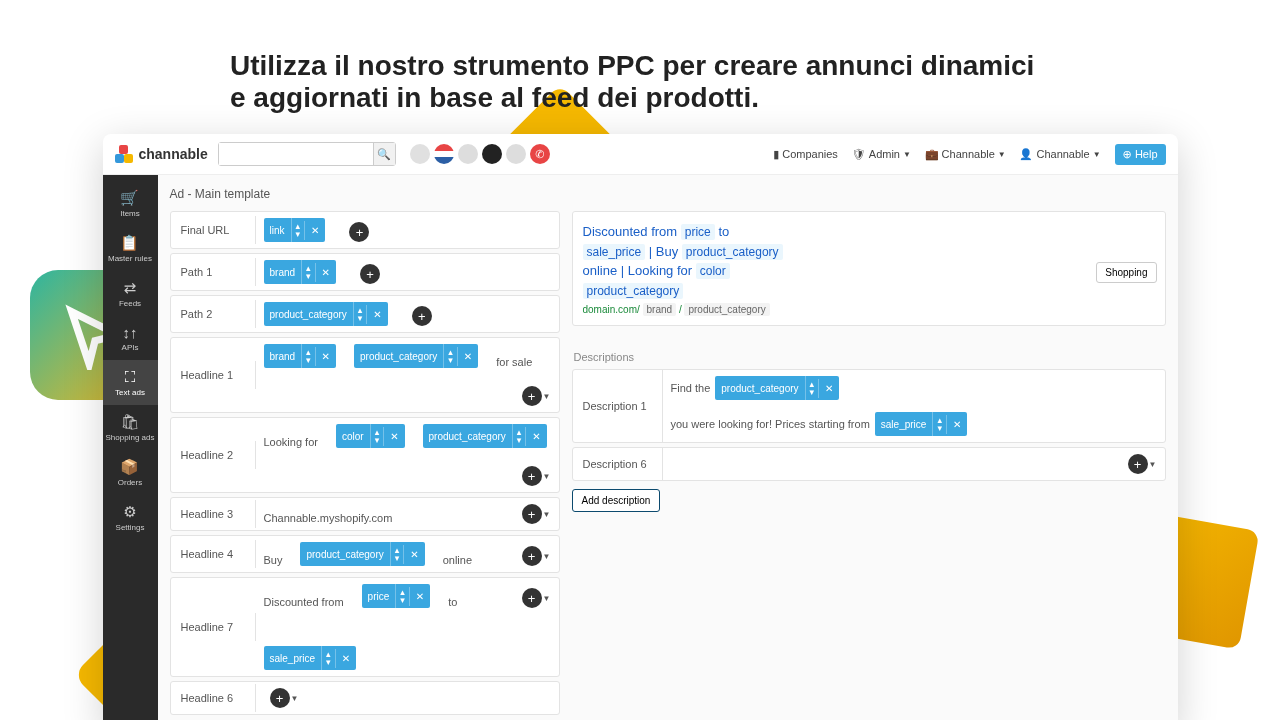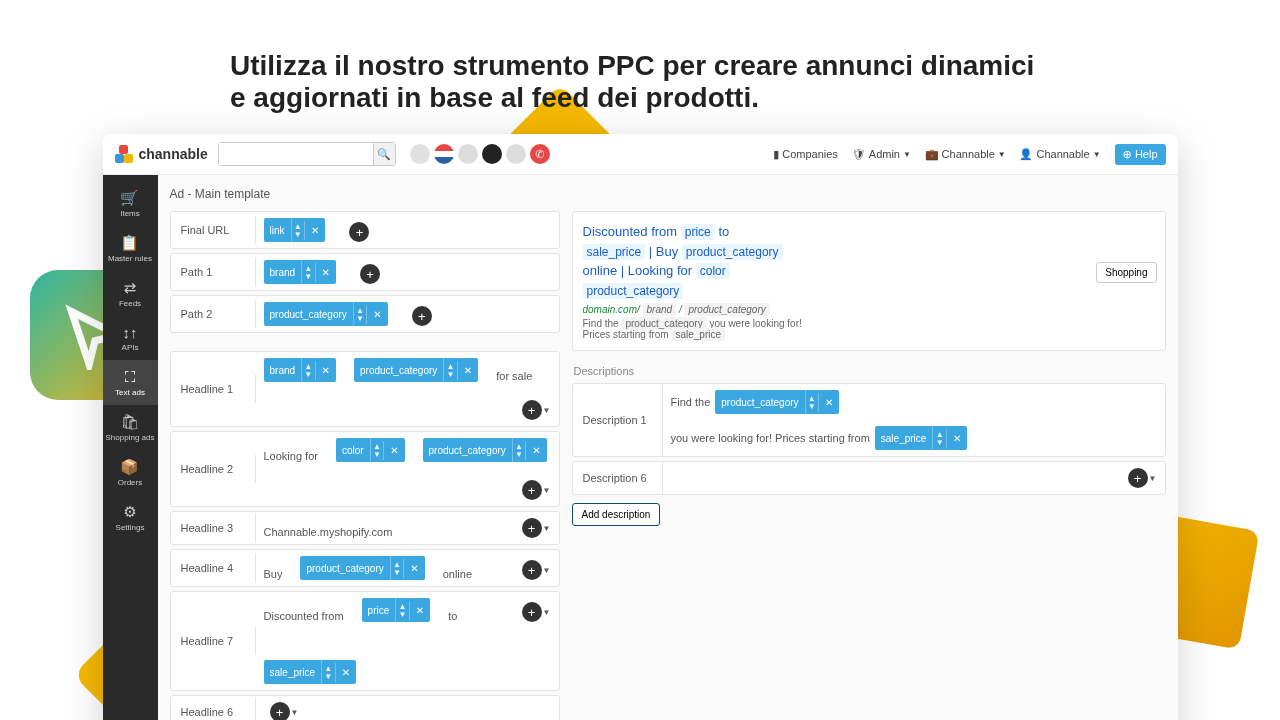--- a/index.html
+++ b/index.html
@@ -69,21 +69,21 @@
 .tag-x { padding: 4px 6px; border-left: 1px solid rgba(255,255,255,0.3); cursor: pointer; }
 
 .add-btn { width: 20px; height: 20px; border-radius: 50%; background: #333; color: #fff; display: inline-flex; align-items: center; justify-content: center; font-size: 13px; cursor: pointer; margin-left: 6px; }
 .add-combo { display: inline-flex; align-items: center; gap: 1px; margin-left: auto; }
 .add-combo .cv { font-size: 8px; color: #555; }
 
 .preview { border: 1px solid #e3e3e3; border-radius: 3px; background: #fff; padding: 10px; position: relative; }
 .refresh-btn { position: absolute; right: 8px; top: 50px; font-size: 10px; padding: 4px 8px; border: 1px solid #ccc; border-radius: 3px; background: #fff; cursor: pointer; }
 .pv-title { color: #1a5fc7; font-size: 13px; line-height: 1.5; }
 .pv-tag { background: #eaf6fd; color: #1a5fc7; padding: 1px 4px; border-radius: 2px; font-size: 12px; }
-.pv-url { color: #1a8a3a; font-size: 10px; margin-top: 4px; font-style: italic; }
+.pv-url { color: #1a8a3a; font-size: 10px; margin-top: 4px; }
 .pv-url .pv-tag { background: #f3f3f3; color: #666; font-size: 10px; }
 .pv-desc { color: #666; font-size: 10px; margin-top: 3px; }
 .pv-desc .pv-tag { background: #f3f3f3; color: #666; font-size: 10px; }
 
 .subhead { font-size: 11px; color: #888; margin: 14px 0 6px 2px; }
 
 .desc-area { border: 1px solid #e3e3e3; border-radius: 3px; background: #fff; display: flex; margin-bottom: 4px; }
 .desc-label { width: 90px; padding: 10px; font-size: 11px; color: #555; border-right: 1px solid #e3e3e3; display: flex; align-items: center; }
 .desc-body { flex: 1; padding: 6px 8px; display: flex; align-items: center; gap: 5px; flex-wrap: wrap; font-size: 11px; color: #555; }
 
@@ -204,27 +204,20 @@
                 <span>online | Looking for</span>
                 <span class="pv-tag">color</span><br>
                 <span class="pv-tag">product_category</span>
               </div>
               <div class="pv-url">
                 <span>domain.com/</span>
                 <span class="pv-tag">brand</span>
                 <span>/</span>
                 <span class="pv-tag">product_category</span>
               </div>
-              <div class="pv-desc">
-                <span>Find the</span>
-                <span class="pv-tag">product_category</span>
-                <span>you were looking for!</span><br>
-                <span>Prices starting from</span>
-                <span class="pv-tag">sale_price</span>
-              </div>
             </div>
           </div>
         </div>
 
         <div class="row-grid">
 
           <div class="left-col">
 
             <div class="field-row">
               <div class="field-label">Headline 1</div>

